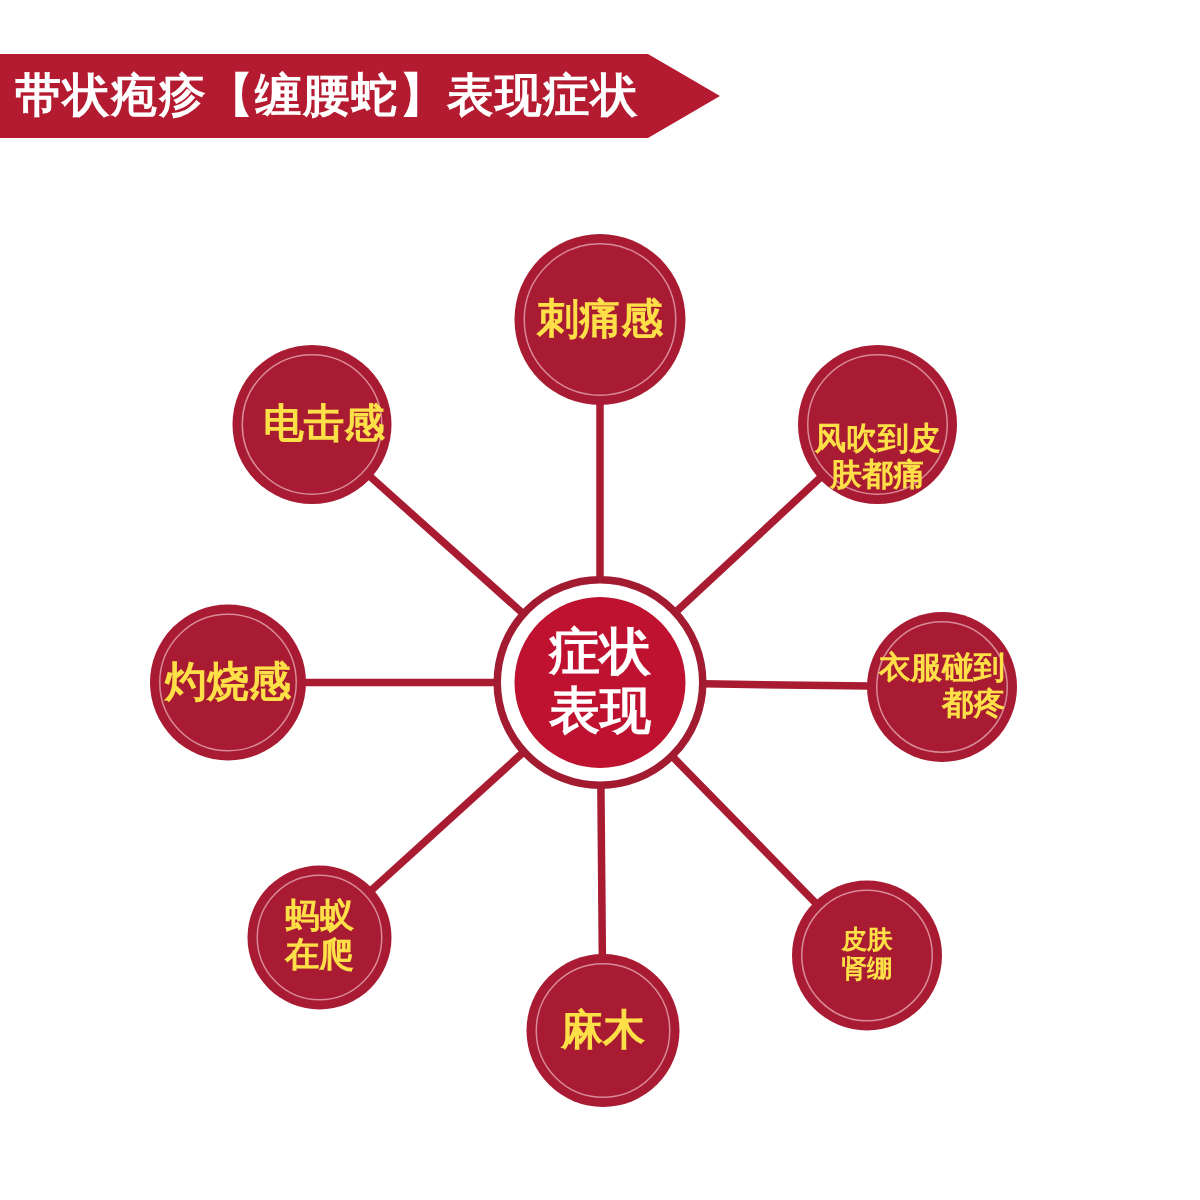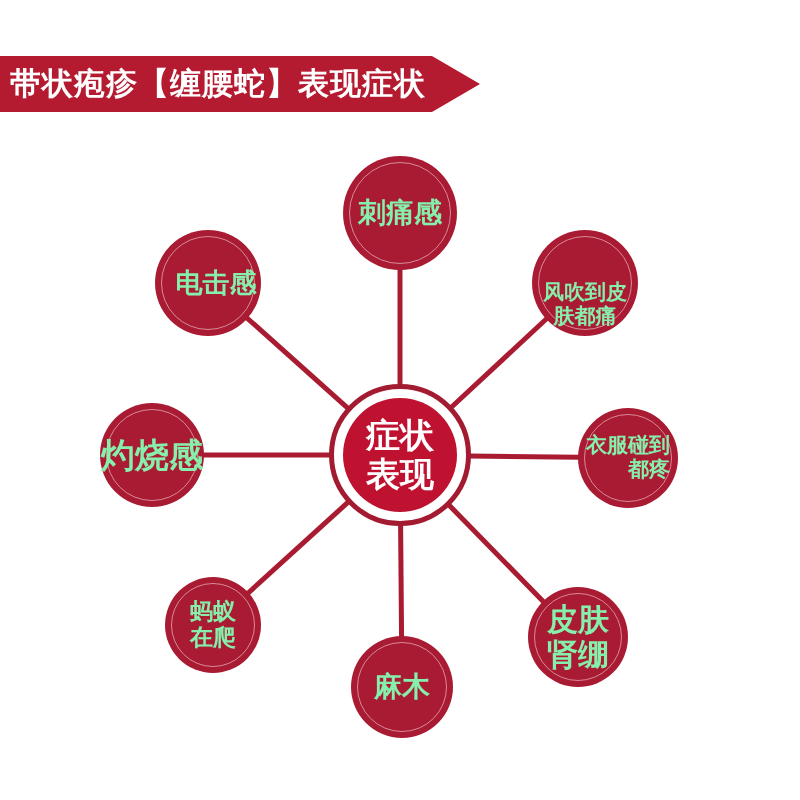--- a/index.html
+++ b/index.html
@@ -6,21 +6,21 @@
   body{
     width:800px;height:800px;
     background:#ffffff;
     font-family:"Liberation Sans","DejaVu Sans",sans-serif;
     overflow:hidden;
     position:relative;
   }
   #stage{position:absolute;left:0;top:0;width:800px;height:800px;}
 
   
-  .banner-wrap{position:absolute;left:0;top:56px;width:480px;height:44px;padding-left:16px;}
+  .banner-wrap{position:absolute;left:0;top:36px;width:480px;height:44px;padding-left:16px;}
   .banner-shape{position:absolute;left:0;top:0;width:480px;height:56px;}
   .banner-text{
     position:absolute;left:10px;top:0;height:56px;
     display:flex;align-items:center;
     color:#ffffff;
     font-size:31px;
     font-weight:bold;
     letter-spacing:1px;
     white-space:nowrap;
     font-family:"DejaVu Sans","Liberation Sans",sans-serif;
@@ -38,21 +38,21 @@
     text-align:center;
   }
   .node .ring{
     position:absolute;
     border-radius:50%;
     box-sizing:border-box;
   }
   .node .label{
     position:relative;
     z-index:3;
-    color:#86efac;
+    color:#fde047;
     font-weight:bold;
     line-height:1.12;
     font-family:"DejaVu Sans","Liberation Sans",sans-serif;
     white-space:pre-line;
     letter-spacing:0px;
   }
 
   
   .center-node{
     position:absolute;
@@ -127,35 +127,35 @@
           <div class="label" style="font-size: 21px; margin-top: 44px;">风吹到皮
 肤都痛</div>
         </div>
         <div class="node" style="left: 578px; top: 408px; width: 100px; height: 100px; background: rgb(169, 27, 50);">
           <div class="ring" style="left: 6px; top: 6px; width: 88px; height: 88px; border: 1px solid rgb(217, 138, 152);"></div>
           <div class="label" style="font-size: 21px; text-align: right;">衣服碰到
 都疼</div>
         </div>
         <div class="node" style="left: 528px; top: 587px; width: 100px; height: 100px; background: rgb(169, 27, 50);">
           <div class="ring" style="left: 6px; top: 6px; width: 88px; height: 88px; border: 1px solid rgb(217, 138, 152);"></div>
-          <div class="label" style="font-size: 31px;">皮肤
+          <div class="label" style="font-size: 17px;">皮肤
 肾绷</div>
         </div>
         <div class="node" style="left: 351px; top: 636px; width: 102px; height: 102px; background: rgb(169, 27, 50);">
           <div class="ring" style="left: 6px; top: 6px; width: 90px; height: 90px; border: 1px solid rgb(217, 138, 152);"></div>
           <div class="label" style="font-size: 28px;">麻木</div>
         </div>
         <div class="node" style="left: 165px; top: 577px; width: 96px; height: 96px; background: rgb(169, 27, 50);">
           <div class="ring" style="left: 6px; top: 6px; width: 84px; height: 84px; border: 1px solid rgb(217, 138, 152);"></div>
           <div class="label" style="font-size: 23px;">蚂蚁
 在爬</div>
         </div>
         <div class="node" style="left: 100px; top: 403px; width: 104px; height: 104px; background: rgb(169, 27, 50);">
           <div class="ring" style="left: 6px; top: 6px; width: 92px; height: 92px; border: 1px solid rgb(217, 138, 152);"></div>
-          <div class="label" style="font-size: 34px;">灼烧感</div>
+          <div class="label" style="font-size: 28px;">灼烧感</div>
         </div>
         <div class="node" style="left: 155px; top: 230px; width: 106px; height: 106px; background: rgb(169, 27, 50);">
           <div class="ring" style="left: 6px; top: 6px; width: 94px; height: 94px; border: 1px solid rgb(217, 138, 152);"></div>
           <div class="label" style="font-size: 27px; margin-left: 16px;">电击感</div>
         </div>
       </div>
 
     <div class="center-node center-outer" id="center-outer" style="left: 329px; top: 384px; width: 142px; height: 142px; border-color: rgb(163, 27, 49);">
       <div class="center-inner" id="center-inner" style="left: 9px; top: 9px; width: 114px; height: 114px; background: rgb(190, 18, 48);"></div>
       <div class="center-label" id="center-label" style="left: 0px; top: 0px; width: 132px; height: 132px; display: flex; align-items: center; justify-content: center; font-size: 34px;">症状

